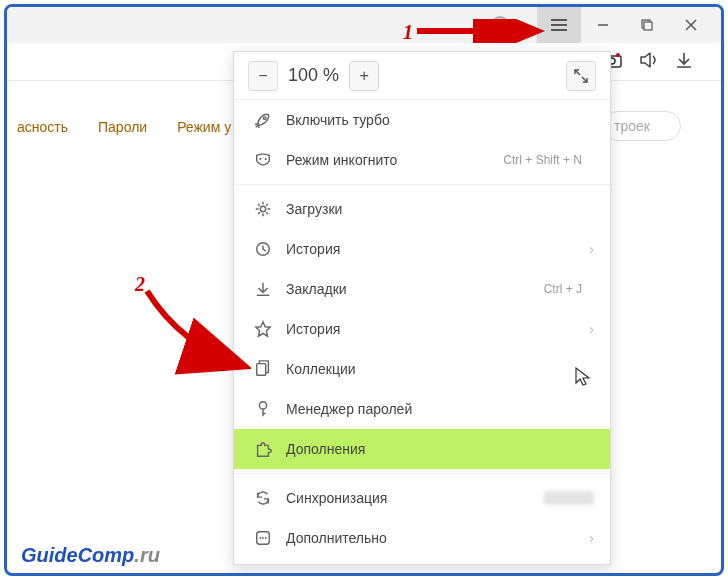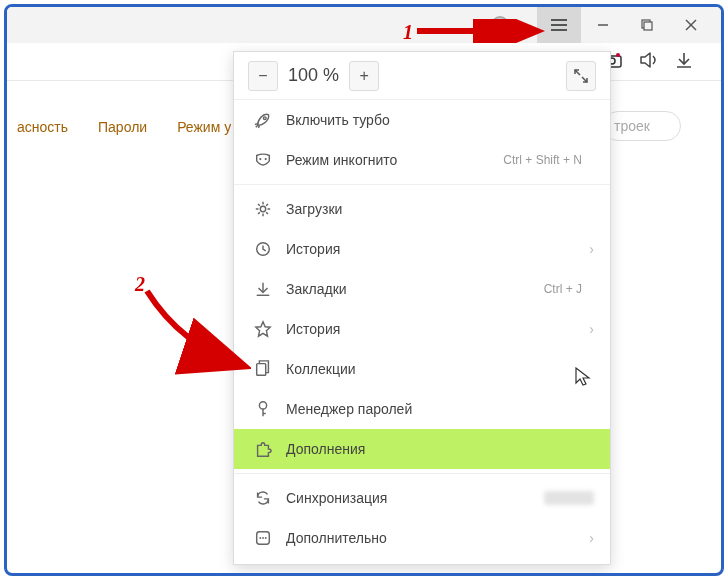--- a/index.html
+++ b/index.html
@@ -269,14 +269,17 @@
   <div class="ann-num ann2">2</div>
   <svg class="arrow2" width="110" height="90">
     <defs>
         <marker id="ah2" markerWidth="12" markerHeight="10" refX="10" refY="5" orient="auto">
           <polygon points="0,0 12,5 0,10" fill="#d40000"></polygon>
         </marker>
       </defs>
     <path d="M6 6 Q 40 60 100 80" fill="none" stroke="#d40000" stroke-width="6" marker-end="url(#ah2)"></path>
   </svg>
 
+  <div class="watermark">
+    <span class="g1">GuideComp</span><span class="g2">.ru</span>
+  </div>
 
 </div>
 
 </body></html>

